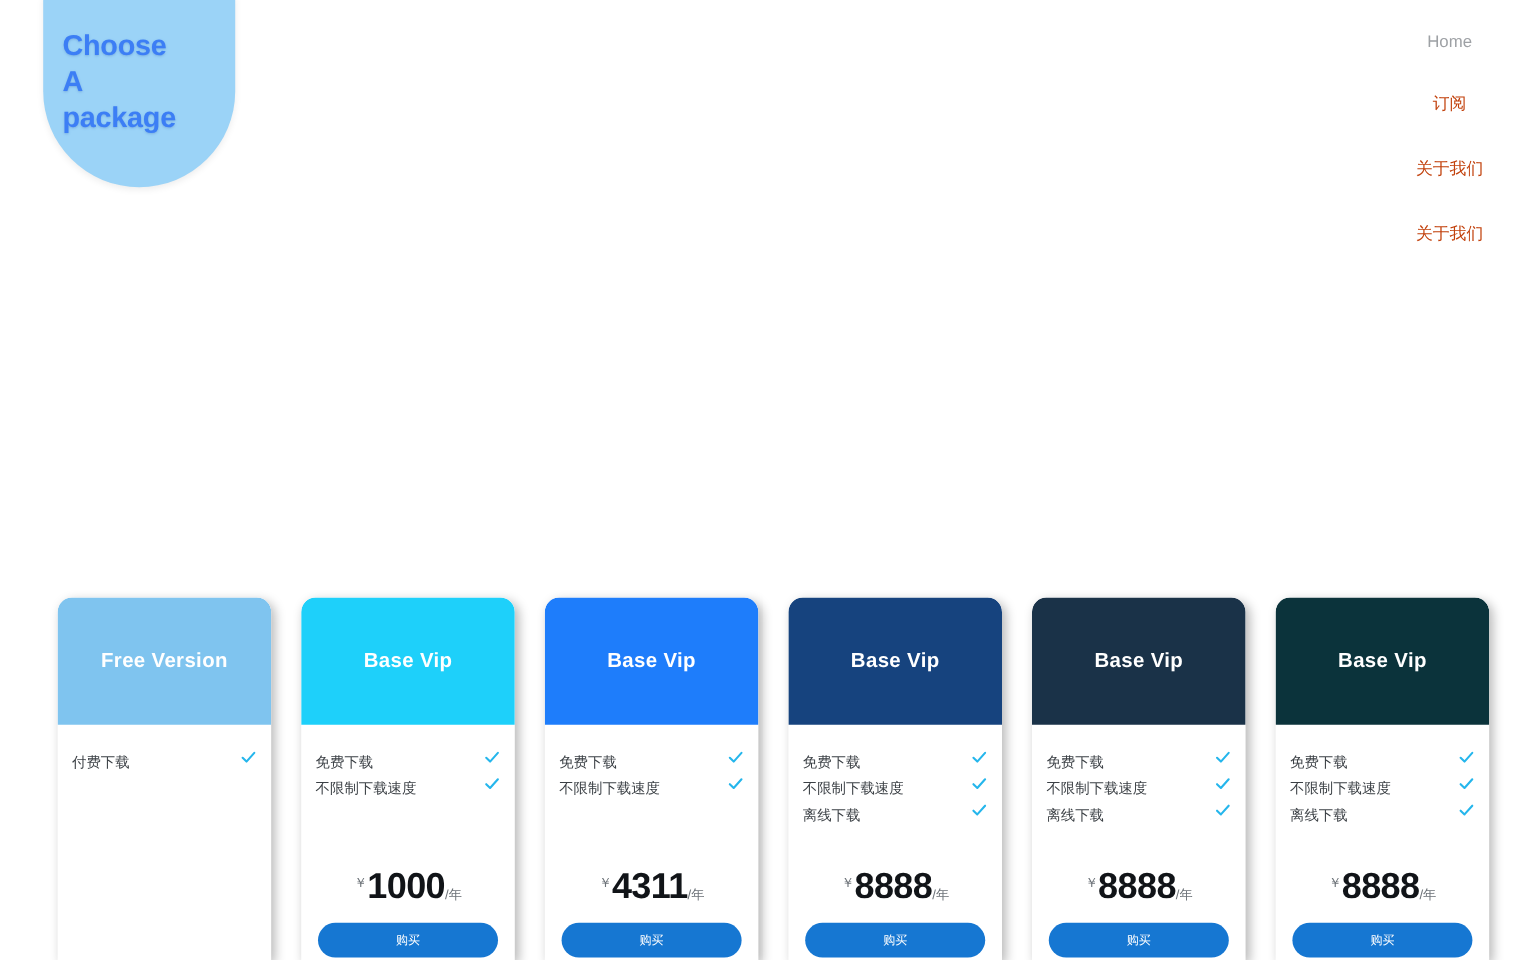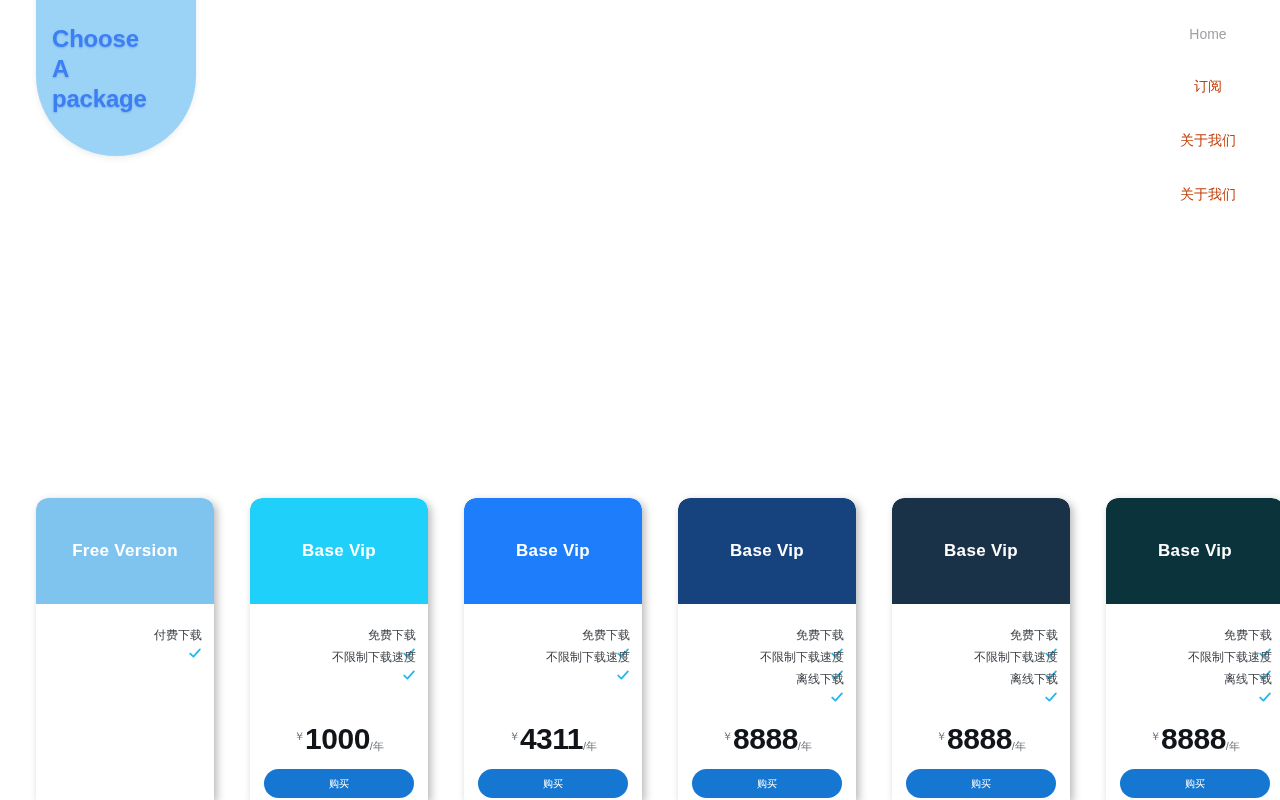--- a/index.html
+++ b/index.html
@@ -52,26 +52,26 @@
     font-size: 14px;
     color: #c2410c;
     cursor: pointer;
     white-space: nowrap;
   }
   .nav-item.active { color: #9ea1a5; }
 
   
   .pricing-row {
     position: absolute;
-    left: 36px;
+    left: 48px;
     top: 498px;
     width: 1208px;
     height: 302px;
     display: flex;
-    gap: 36px;
+    gap: 25px;
   }
   .price-card {
     position: relative;
     width: 178px;
     height: 302px;
     background: #ffffff;
     border-radius: 12px 12px 0 0;
     box-shadow: 3px 3px 9px rgba(0,0,0,0.28);
     overflow: hidden;
     flex: 0 0 178px;
@@ -90,25 +90,24 @@
     letter-spacing: 0.3px;
   }
   .card-body {
     position: relative;
     height: 196px;
     padding: 20px 12px 0 12px;
   }
   .feature-list { list-style: none; }
   .feature-row {
     display: flex;
-    align-items: flex-end;
+    align-items: flex-start;
     justify-content: space-between;
     height: 22px;
     margin-bottom: 0px;
-    flex-direction: column;
   }
   .feature-label {
     font-size: 12px;
     color: #3a3f44;
     line-height: 22px;
   }
   .check-icon { width: 14px; height: 14px; flex: 0 0 14px; }
 
   .price-block {
     position: absolute;

